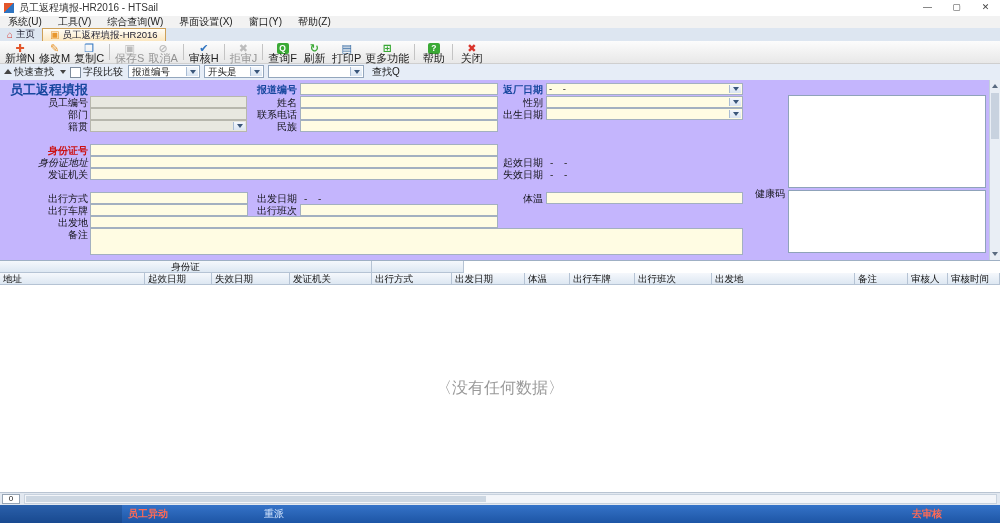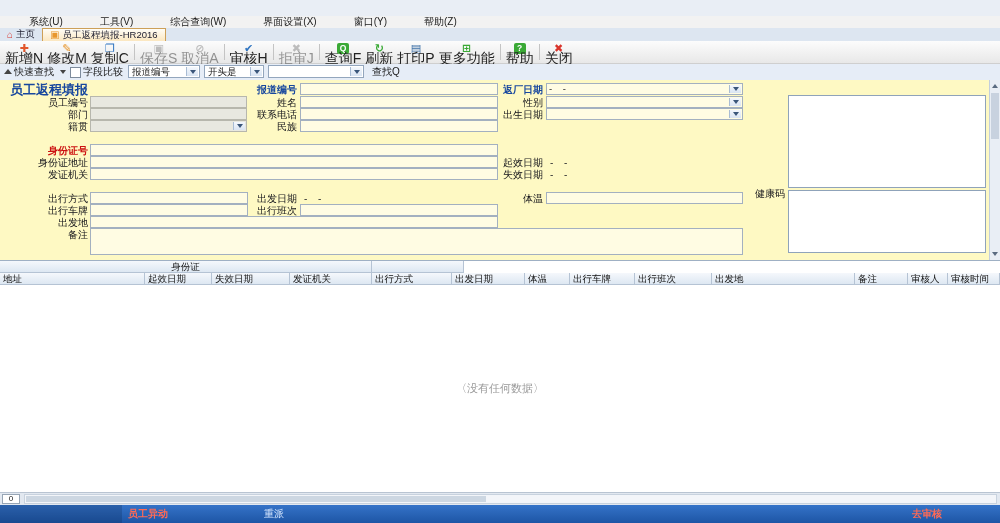--- a/index.html
+++ b/index.html
@@ -11,39 +11,39 @@
             border-bottom:1px solid #d8d8d8;display:flex;align-items:center;}
   .appicon{width:10px;height:10px;margin:0 5px 0 4px;
            background:linear-gradient(135deg,#e2562b 50%,#2f74c0 50%);}
   .wtitle{font-size:10px;color:#333;}
   .wctrls{margin-left:auto;display:flex;height:100%;}
   .wc{width:29px;text-align:center;font-size:9px;line-height:15px;color:#444;}
 
   
   .menubar{position:absolute;left:0;top:16px;width:1000px;height:12px;background:#f2f2f2;
            border-bottom:1px solid #dcdcdc;display:flex;align-items:center;font-size:10px;}
-  .menu-item{padding:0 8px;line-height:12px;margin-left:21px;}
+  .menu-item{padding:0 8px;line-height:12px;}
 
   
   .tabbar{position:absolute;left:0;top:28px;width:1000px;height:13px;background:#dde6f1;
           border-bottom:1px solid #b7c4d6;display:flex;align-items:stretch;font-size:9.5px;}
   .tab{display:flex;align-items:center;gap:3px;padding:0 7px;color:#223;}
   .tab.active{background:linear-gradient(#fffdf6,#fbe7c0);border:1px solid #cda058;border-bottom:none;}
   .tabico{font-size:10px;line-height:10px;font-weight:bold;}
   .tabico.home{color:#d9342b;}
   .tabico.doc{color:#e8972e;}
 
   
   .toolbar{position:absolute;left:0;top:41px;width:1000px;height:23px;
            background:linear-gradient(#fcfcfc,#e8e8e8);border-bottom:1px solid #cfcfcf;
            display:flex;align-items:center;padding-left:3px;box-sizing:border-box;}
   .tbtn{display:flex;flex-direction:column;align-items:center;justify-content:center;
         min-width:27px;height:22px;padding:0 2px;}
   .tbtn .ico{height:12px;line-height:12px;font-size:11px;font-weight:bold;}
-  .tlabel{font-size:14px;line-height:9px;color:#222;white-space:nowrap;}
+  .tlabel{font-size:11px;line-height:9px;color:#222;white-space:nowrap;}
   .tbtn.dis{opacity:.45;filter:grayscale(1);}
   .tsep{width:1px;height:16px;background:#c4c4c4;margin:0 3px;}
   .ico-badge{display:inline-block;width:12px;height:11px;margin-top:1px;border-radius:2px;
              background:#3aa935;color:#fff;font-size:8.5px;line-height:11px;text-align:center;font-weight:bold;}
   .c-new{color:#e2562b}.c-edit{color:#e8972e}.c-copy{color:#2f74c0}
   .c-save{color:#777}.c-cancel{color:#777}.c-audit{color:#2f74c0}.c-reject{color:#777}
   .c-refresh{color:#3aa935}.c-print{color:#3a6ea5}.c-more{color:#3aa935}.c-closeb{color:#d9342b}
 
   
   .quickfind{position:absolute;left:0;top:64px;width:1000px;height:16px;background:#e6edf7;
@@ -56,21 +56,21 @@
   .cbx{position:absolute;top:3px;width:9px;height:9px;background:#fff;border:1px solid #7d8b9c;}
   .combo{position:absolute;top:1px;height:13px;background:#fff;border:1px solid #93a6bd;
          box-sizing:border-box;font-size:9.5px;line-height:11px;padding:0 14px 0 3px;white-space:nowrap;}
   .combo .arr,.fld .arr{position:absolute;right:1px;top:1px;bottom:1px;width:11px;
          background:linear-gradient(#f4f8fd,#d9e4f2);border-left:1px solid #a9bcd4;
          display:flex;align-items:center;justify-content:center;}
   .combo .arr::after,.fld .arr::after{content:"";border-left:3px solid transparent;
          border-right:3px solid transparent;border-top:4px solid #3a567a;}
 
   
-  .formarea{position:absolute;left:0;top:80px;width:1000px;height:180px;background:#fef9c3;}
+  .formarea{position:absolute;left:0;top:80px;width:1000px;height:180px;background:#c4b5fd;}
   .form-title{position:absolute;left:10px;top:1px;font-size:13px;font-weight:bold;color:#17479e;}
   .lbl{position:absolute;height:12px;line-height:12px;text-align:right;font-size:10px;color:#14141a;white-space:nowrap;}
   .lbl.blue{color:#17479e;font-weight:bold;}
   .lbl.red{color:#cc1111;font-weight:bold;font-family:Liberation Serif, serif;}
   .fld{position:absolute;height:12px;background:#fffce3;border:1px solid #a3b0c0;
        box-sizing:border-box;font-size:9.5px;line-height:10px;padding:0 2px;color:#222;overflow:hidden;}
   .fld.dis{background:#e8e8e0;border-color:#b7b7ad;}
   .fld.white{background:#ffffff;}
   .fv{display:inline-block;line-height:10px;}
   .datetext{position:absolute;font-size:10px;color:#333;letter-spacing:4px;line-height:12px;}
@@ -82,21 +82,21 @@
   .varr.up{top:4px;border-left:3px solid transparent;border-right:3px solid transparent;border-bottom:4px solid #5a6b80;}
   .varr.dn{bottom:4px;border-left:3px solid transparent;border-right:3px solid transparent;border-top:4px solid #5a6b80;}
 
   
   .grid{position:absolute;left:0;top:260px;width:1000px;height:232px;background:#fff;border-top:1px solid #9fb0c4;}
   .grow{display:flex;height:12px;border-radius:6px;}
   .gcell{flex:none;box-sizing:border-box;border-right:1px solid #b5c3d4;border-bottom:1px solid #b5c3d4;
          background:linear-gradient(#f5f8fc,#dde7f2);font-size:9.5px;line-height:11px;
          padding:0 3px;overflow:hidden;white-space:nowrap;color:#111;}
   .gcell.center{text-align:center;}
-  .gbody{height:207px;display:flex;align-items:center;justify-content:center;color:#999;font-size:11px;}
+  .gbody{height:207px;display:flex;align-items:center;justify-content:center;color:#999;font-size:16px;}
 
   
   .hscrollrow{position:absolute;left:0;top:492px;width:1000px;height:13px;background:#e2e8f0;
               border-top:1px solid #b9c4d2;box-sizing:border-box;}
   .countbox{position:absolute;left:2px;top:1px;width:18px;height:10px;background:#fff;
             border:1px solid #97a5b5;box-sizing:border-box;font-size:8px;line-height:8px;text-align:center;}
   .htrack{position:absolute;left:24px;right:3px;top:1px;height:10px;background:#f3f5f9;
           border:1px solid #c8d2de;box-sizing:border-box;}
   .hthumb{position:absolute;left:1px;top:1px;width:460px;height:6px;background:#cdd7e2;}
   .bluebar{position:absolute;left:0;top:505px;width:1000px;height:18px;
@@ -104,20 +104,29 @@
   .bb-cap{position:absolute;left:0;top:0;width:122px;height:18px;background:rgba(8,30,70,.22);}
   .bb-item{position:absolute;top:3px;line-height:12px;}
   .bb-red{color:#ff6a55;font-weight:bold;}
   .bb-lite{color:#d8e8ff;}
 </style>
 </head>
 <body>
 
 <div class="screen">
 
+  <div class="titlebar">
+    <span class="appicon"></span>
+    <span class="wtitle">员工返程填报-HR2016 - HTSail</span>
+    <span class="wctrls">
+      <span class="wc">—</span>
+      <span class="wc">▢</span>
+      <span class="wc">✕</span>
+    </span>
+  </div>
 
   <div class="menubar">
     <span class="menu-item">系统(U)</span>
     <span class="menu-item">工具(V)</span>
     <span class="menu-item">综合查询(W)</span>
     <span class="menu-item">界面设置(X)</span>
     <span class="menu-item">窗口(Y)</span>
     <span class="menu-item">帮助(Z)</span>
   </div>
 
@@ -252,21 +261,21 @@
     </div>
     <span class="lbl" style="left:247px;top:41px;width:50px;">民族</span>
     <div class="fld" style="left:300px;top:40px;width:198px;"></div>
 
     <span class="lbl" style="left:730px;top:16px;width:55px;padding-left:40px;">照片</span>
     <div class="panelbox" style="left:788px;top:15px;width:198px;height:93px;"></div>
 
     <span class="lbl red" style="left:28px;top:65px;width:60px;">身份证号</span>
     <div class="fld" style="left:90px;top:64px;width:408px;"></div>
 
-    <span class="lbl" style="left:18px;top:77px;width:70px;">身份证地址</span>
+    <span class="lbl" style="left:18px;top:77px;width:70px;font-style:italic;">身份证地址</span>
     <div class="fld" style="left:90px;top:76px;width:408px;"></div>
     <span class="lbl" style="left:493px;top:77px;width:50px;">起效日期</span>
     <span class="datetext" style="left:550px;top:77px;">-  -</span>
 
     <span class="lbl" style="left:28px;top:89px;width:60px;">发证机关</span>
     <div class="fld" style="left:90px;top:88px;width:408px;"></div>
     <span class="lbl" style="left:493px;top:89px;width:50px;">失效日期</span>
     <span class="datetext" style="left:550px;top:89px;">-  -</span>
 
     <span class="lbl" style="left:730px;top:108px;width:55px;">健康码</span>

